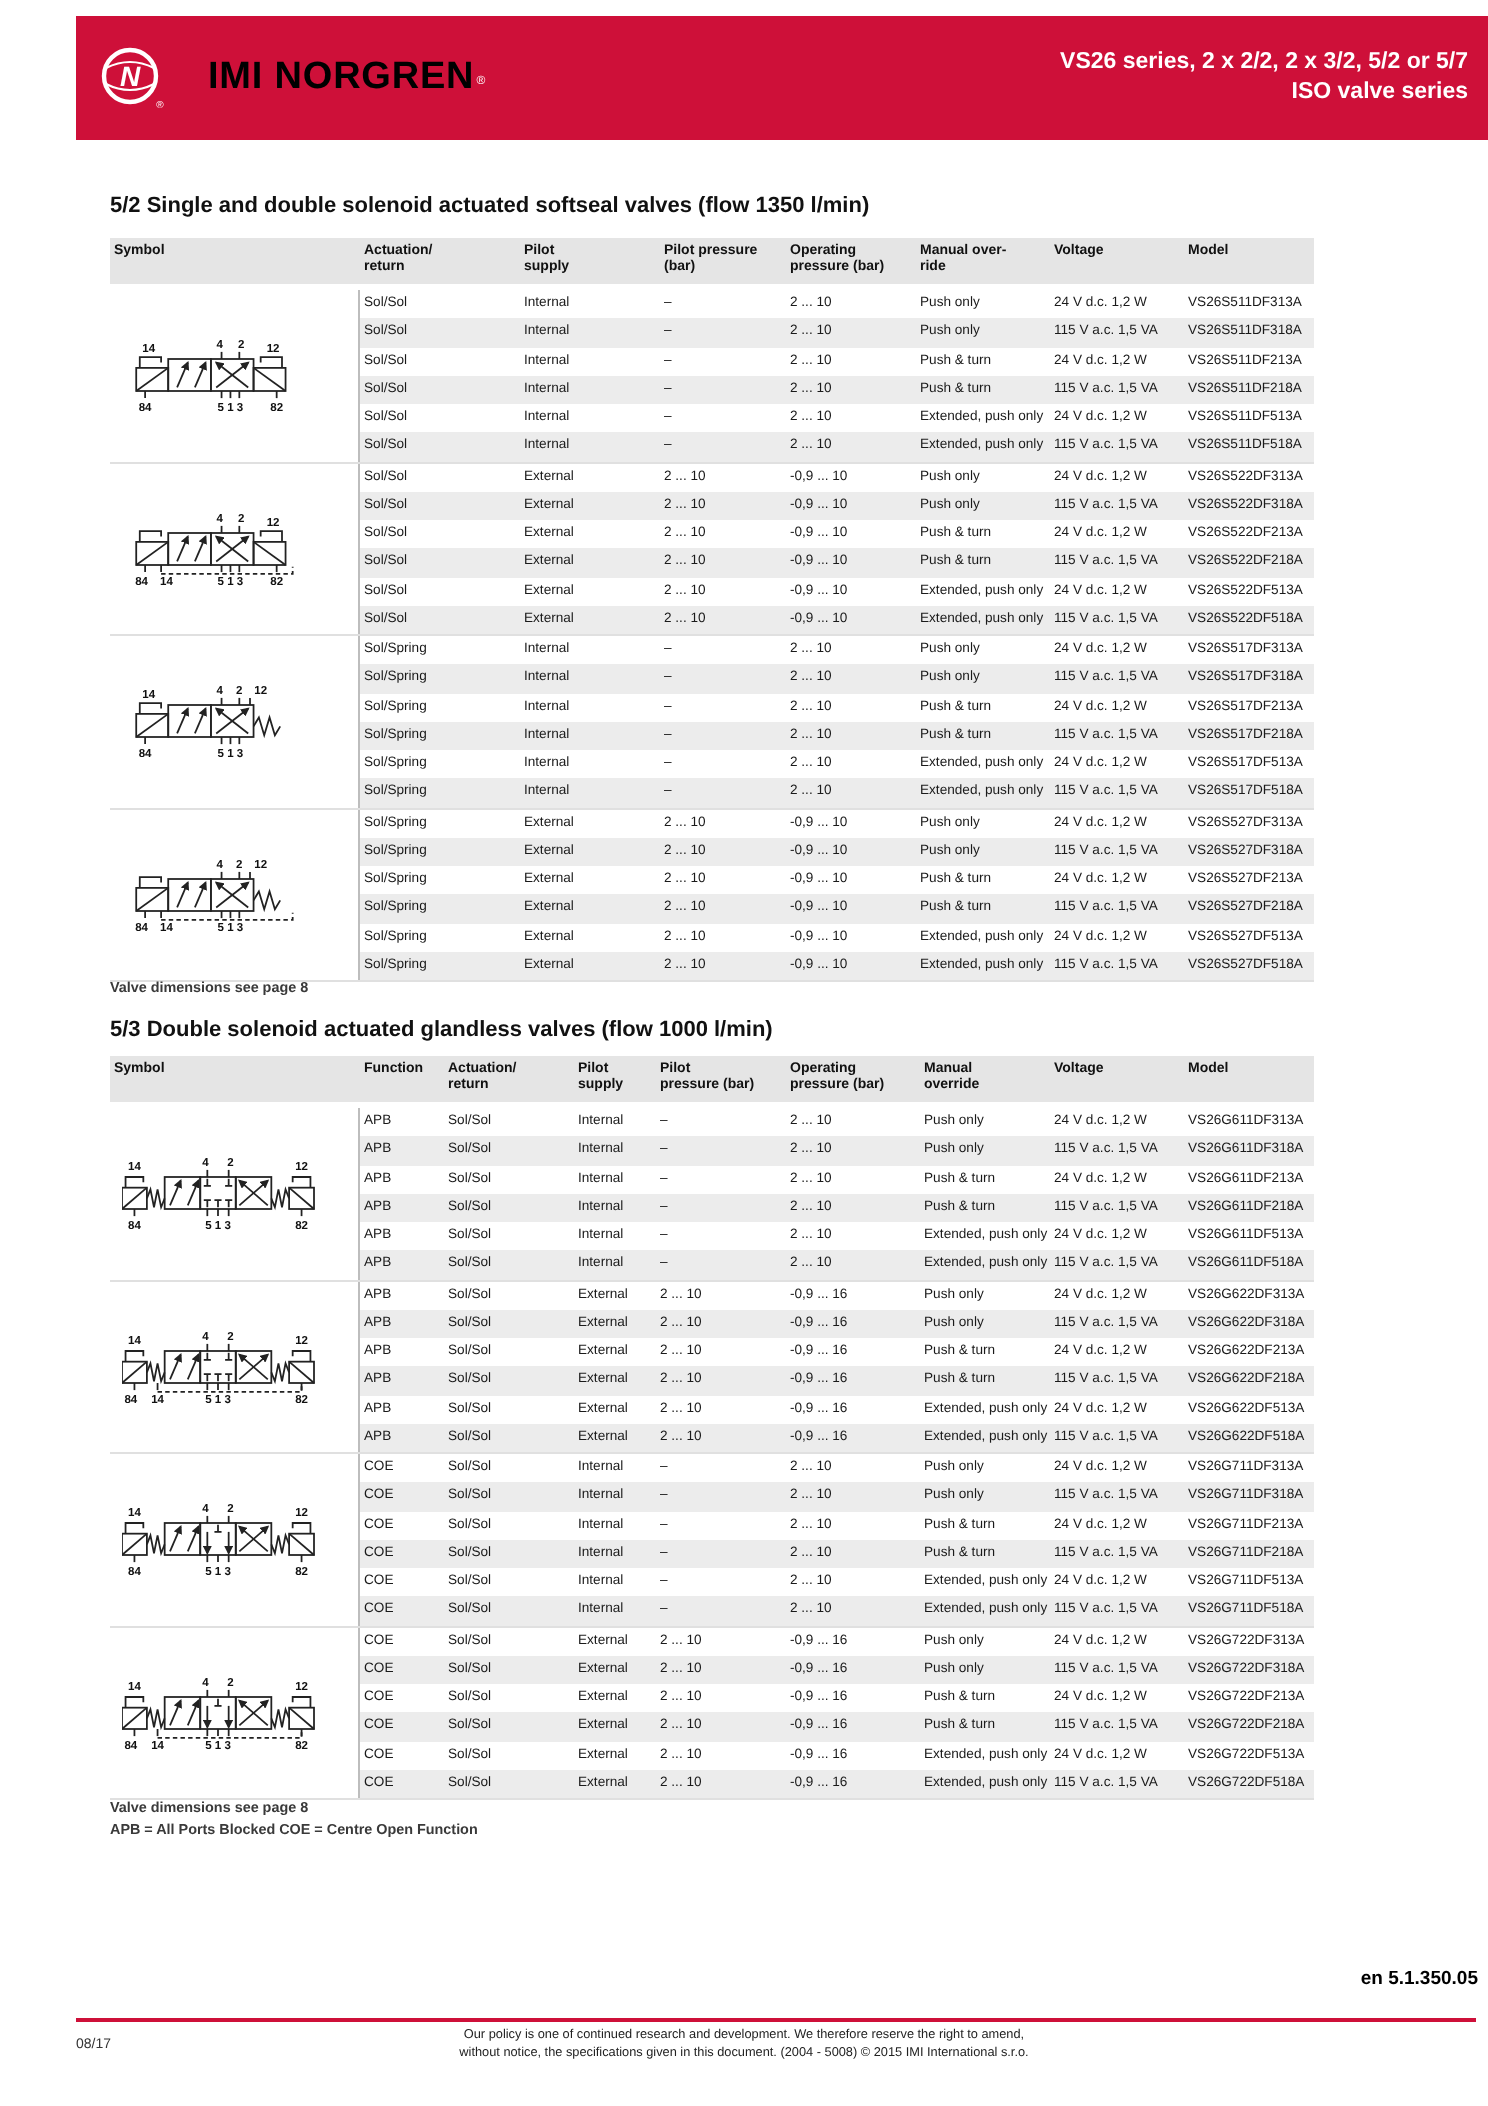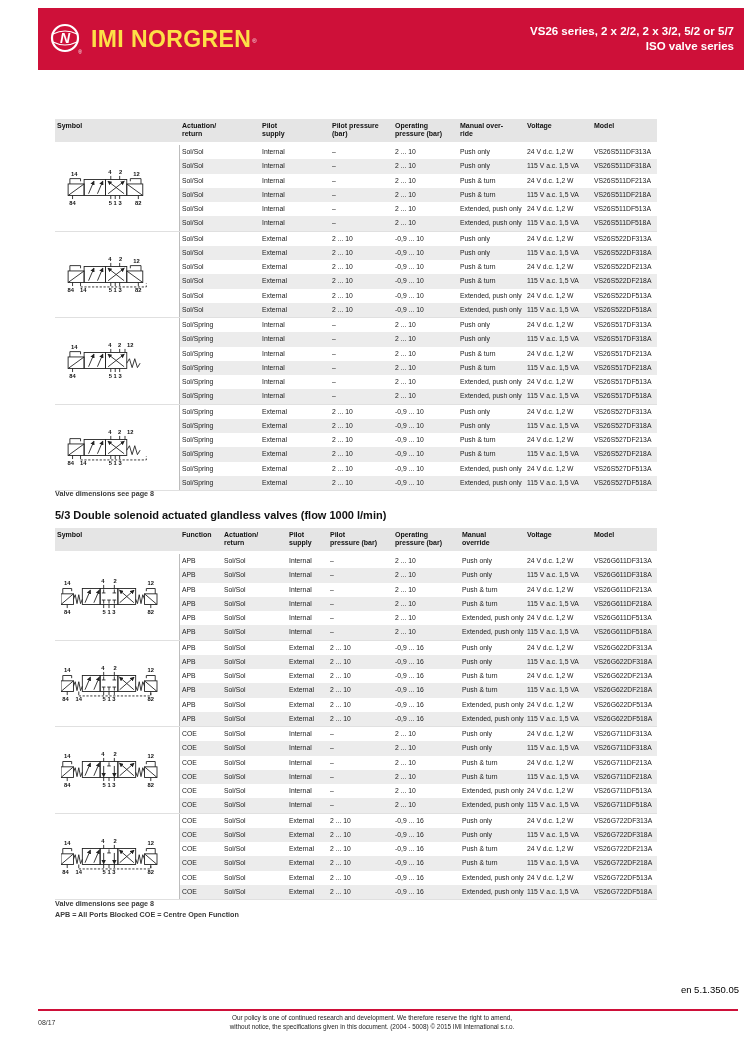--- a/index.html
+++ b/index.html
@@ -2,21 +2,21 @@
 <html><head>
 <meta charset="utf-8">
 <style>
   html,body{margin:0;padding:0;background:#fff;}
   .page{position:relative;width:744px;height:1053px;background:#fff;overflow:hidden;
         font-family:"Liberation Sans",sans-serif;color:#1a1a1a;}
   
   .banner{position:absolute;left:38px;top:8px;right:0;height:62px;background:#CE1039;
           display:flex;align-items:center;}
   .brand{display:flex;align-items:center;margin-left:10px;}
-  .brand-text{color:#fde047;font-weight:bold;font-size:23px;letter-spacing:.4px;margin-left:7px;}
+  .brand-text{color:#000000;font-weight:bold;font-size:19px;letter-spacing:.4px;margin-left:20px;}
   .reg{color:#fff;font-size:6px;align-self:flex-end;margin-bottom:13px;margin-left:1px;}
   .banner-right{margin-left:auto;margin-right:10px;text-align:right;color:#fff;
                 font-weight:bold;font-size:11.5px;line-height:15px;}
   
   .sec-title{position:absolute;left:55px;margin:0;font-size:11px;font-weight:bold;color:#111;}
   #title1{top:97px}#title2{top:509px}
   .footnote{position:absolute;left:55px;font-size:7.2px;color:#3a3a3a;font-weight:bold;}
   #fn1{top:489px}#fn2a{top:899px}#fn2b{top:910px}
   
   .vtable{position:absolute;left:55px;width:602px;border-bottom:1px solid #e0e0e0;}
@@ -43,21 +43,21 @@
   
   .valve-svg{stroke:#222;stroke-width:1;fill:none;}
   .valve-svg text{fill:#111;stroke:none;font-size:6.5px;font-weight:bold;
                   font-family:"Liberation Sans",sans-serif;text-anchor:middle;}
   .dash{stroke-dasharray:2.5,1.8;}
   
   .footer-line{position:absolute;left:38px;top:1009px;width:700px;height:2px;background:#CE1039;}
   .f-date{position:absolute;left:38px;top:1019px;font-size:7px;color:#333;}
   .f-policy{position:absolute;left:120px;right:120px;top:1014px;text-align:center;
             font-size:6.4px;line-height:8.6px;color:#222;}
-  .f-doc{position:absolute;right:5px;top:984px;font-size:9.5px;font-weight:normal;color:#000;}
+  .f-doc{position:absolute;right:5px;top:984px;font-size:9.5px;font-weight:bold;color:#000;}
 </style>
 </head>
 <body>
 
 <svg width="0" height="0" style="position:absolute" aria-hidden="true">
   <defs>
     <marker id="ah" markerWidth="5" markerHeight="5" refX="4" refY="2.5" orient="auto">
       <path d="M0,0 L5,2.5 L0,5 z" fill="#222" stroke="none"></path>
     </marker>
 
@@ -161,20 +161,21 @@
       </svg>
       <span class="brand-text">IMI NORGREN</span>
       <span class="reg">®</span>
     </div>
     <div class="banner-right">
       <div>VS26 series, 2 x 2/2, 2 x 3/2, 5/2 or 5/7</div>
       <div>ISO valve series</div>
     </div>
   </header>
 
+  <h2 class="sec-title" id="title1">5/2 Single and double solenoid actuated softseal valves (flow 1350 l/min)</h2>
 
   <div class="vtable t1" id="table1">
     <div class="vhead">
       <div class="hcell h0">Symbol</div>
       <div class="hcell h1">Actuation/
 return</div>
       <div class="hcell h2">Pilot
 supply</div>
       <div class="hcell h3">Pilot pressure
 (bar)</div>

